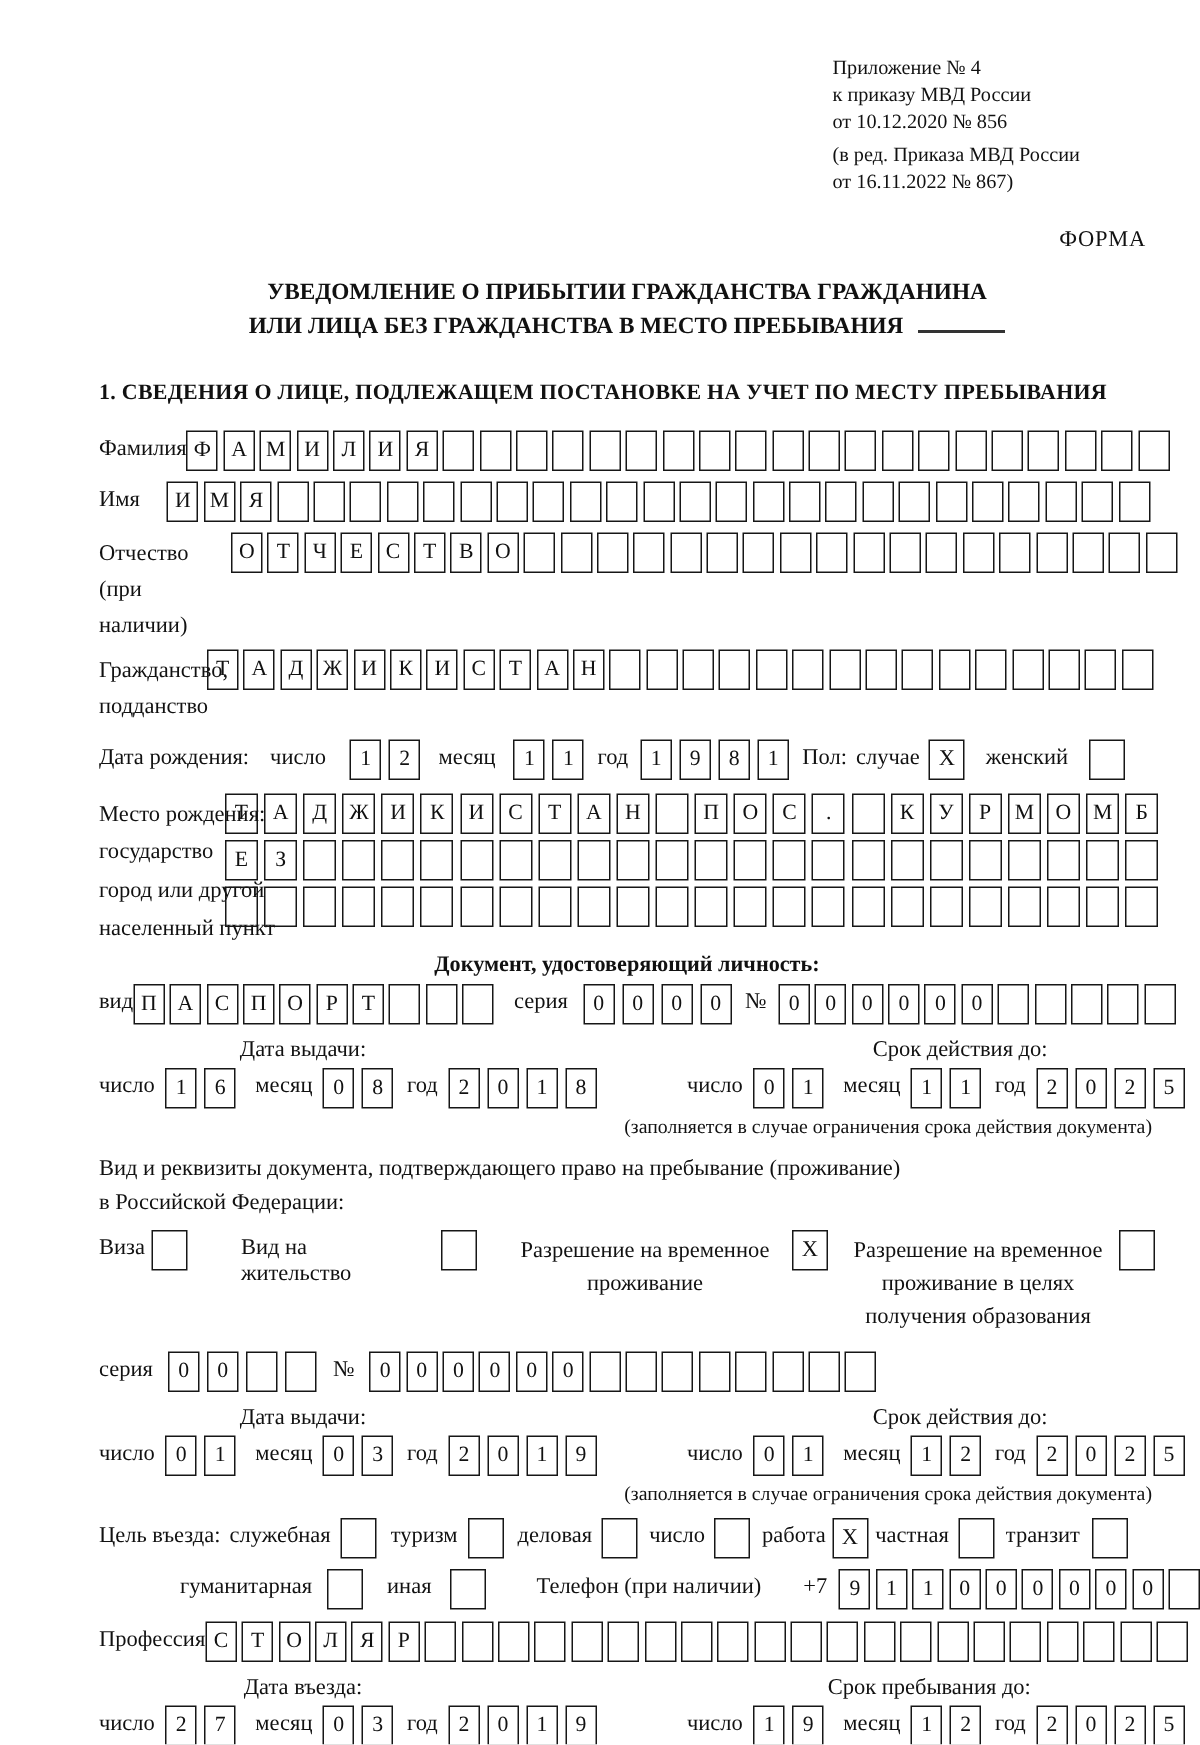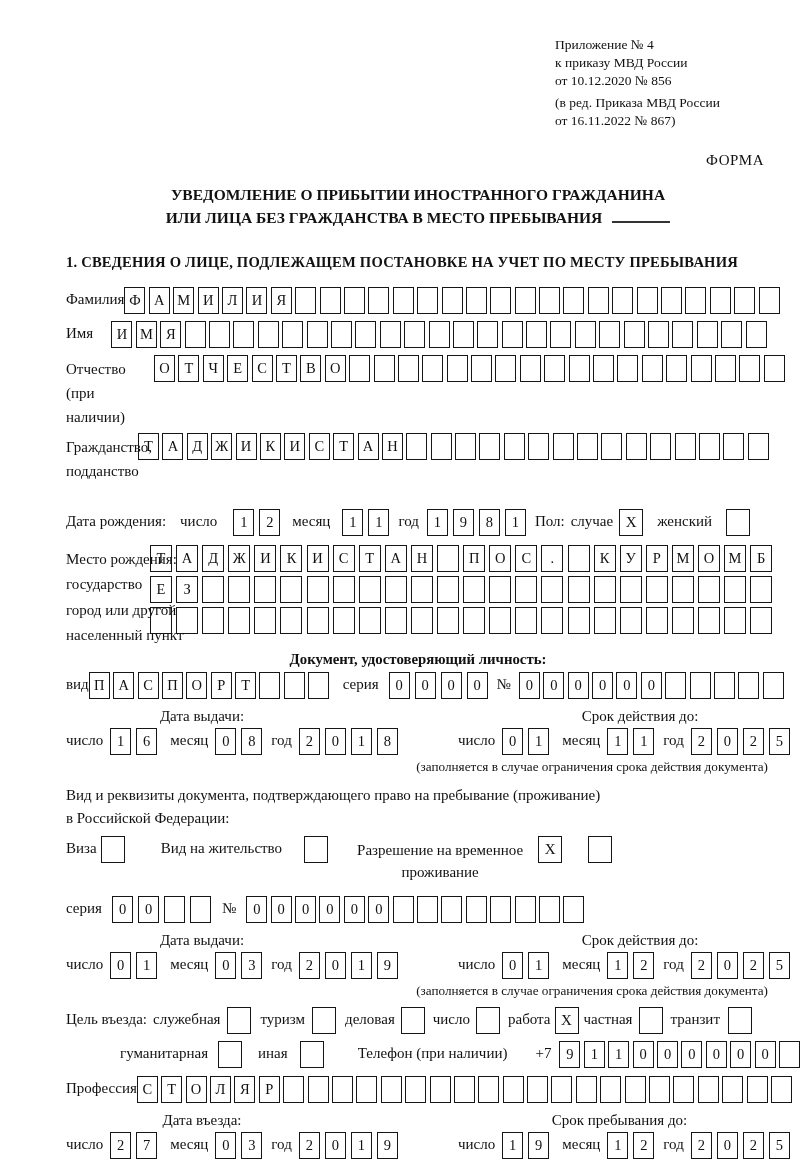--- a/index.html
+++ b/index.html
@@ -72,21 +72,21 @@
     <div>от 10.12.2020 № 856</div>
     <div class="grp2">
       <div>(в ред. Приказа МВД России</div>
       <div>от 16.11.2022 № 867)</div>
     </div>
   </div>
 
   <div class="forma">ФОРМА</div>
 
   <div class="title">
-    <div>УВЕДОМЛЕНИЕ О ПРИБЫТИИ ИНОСТРАННОГО ГРАЖДАНИНА</div>
+    <div>УВЕДОМЛЕНИЕ О ПРИБЫТИИ ГРАЖДАНСТВА ГРАЖДАНИНА</div>
     <div>
       <span>ИЛИ ЛИЦА БЕЗ ГРАЖДАНСТВА В МЕСТО ПРЕБЫВАНИЯ</span><span class="blankline"></span>
     </div>
   </div>
 
   <div class="sec1">1. СВЕДЕНИЯ О ЛИЦЕ, ПОДЛЕЖАЩЕМ ПОСТАНОВКЕ НА УЧЕТ ПО МЕСТУ ПРЕБЫВАНИЯ</div>
 
   <div class="row" style="margin-top:16px;">
     <div class="lbl" style="width:64px;">Фамилия</div>
     <div class="cells">
@@ -216,21 +216,21 @@
         <span></span>
         <span></span>
         <span></span>
         <span></span>
         <span></span>
         <span></span>
         <span></span>
       </div>
   </div>
 
-  <div class="row" style="margin-top:26px;">
+  <div class="row" style="margin-top:10px;">
     <span class="lbl">Дата рождения:</span>
     <span class="lbl" style="margin-left:14px;margin-right:16px;">число</span>
     <div class="cells sp">
         <span>1</span>
         <span>2</span>
       </div>
     <span class="lbl" style="margin-left:7px;margin-right:12px;">месяц</span>
     <div class="cells sp">
         <span>1</span>
         <span>1</span>
@@ -440,20 +440,21 @@
     </div>
     <div class="opt" style="margin-left:36px;">
       <span class="olbl">Вид на жительство</span>
       <span class="cbox" style="margin-left:22px;"></span>
     </div>
     <div class="opt" style="margin-left:26px;">
       <span class="olbl wrapLbl" style="display:inline-block;width:172px;">Разрешение на временное проживание</span>
       <span class="cbox" style="margin-left:12px;">X</span>
     </div>
     <div class="opt" style="margin-left:16px;">
+      <span class="olbl wrapLbl" style="display:inline-block;width:168px;">Разрешение на временное проживание в целях получения образования</span>
       <span class="cbox" style="margin-left:10px;"></span>
     </div>
   </div>
 
   <div class="row" style="margin-top:12px;">
     <span class="lbl" style="width:46px;">серия</span>
     <div class="cells sp">
         <span>0</span>
         <span>0</span>
         <span></span>

